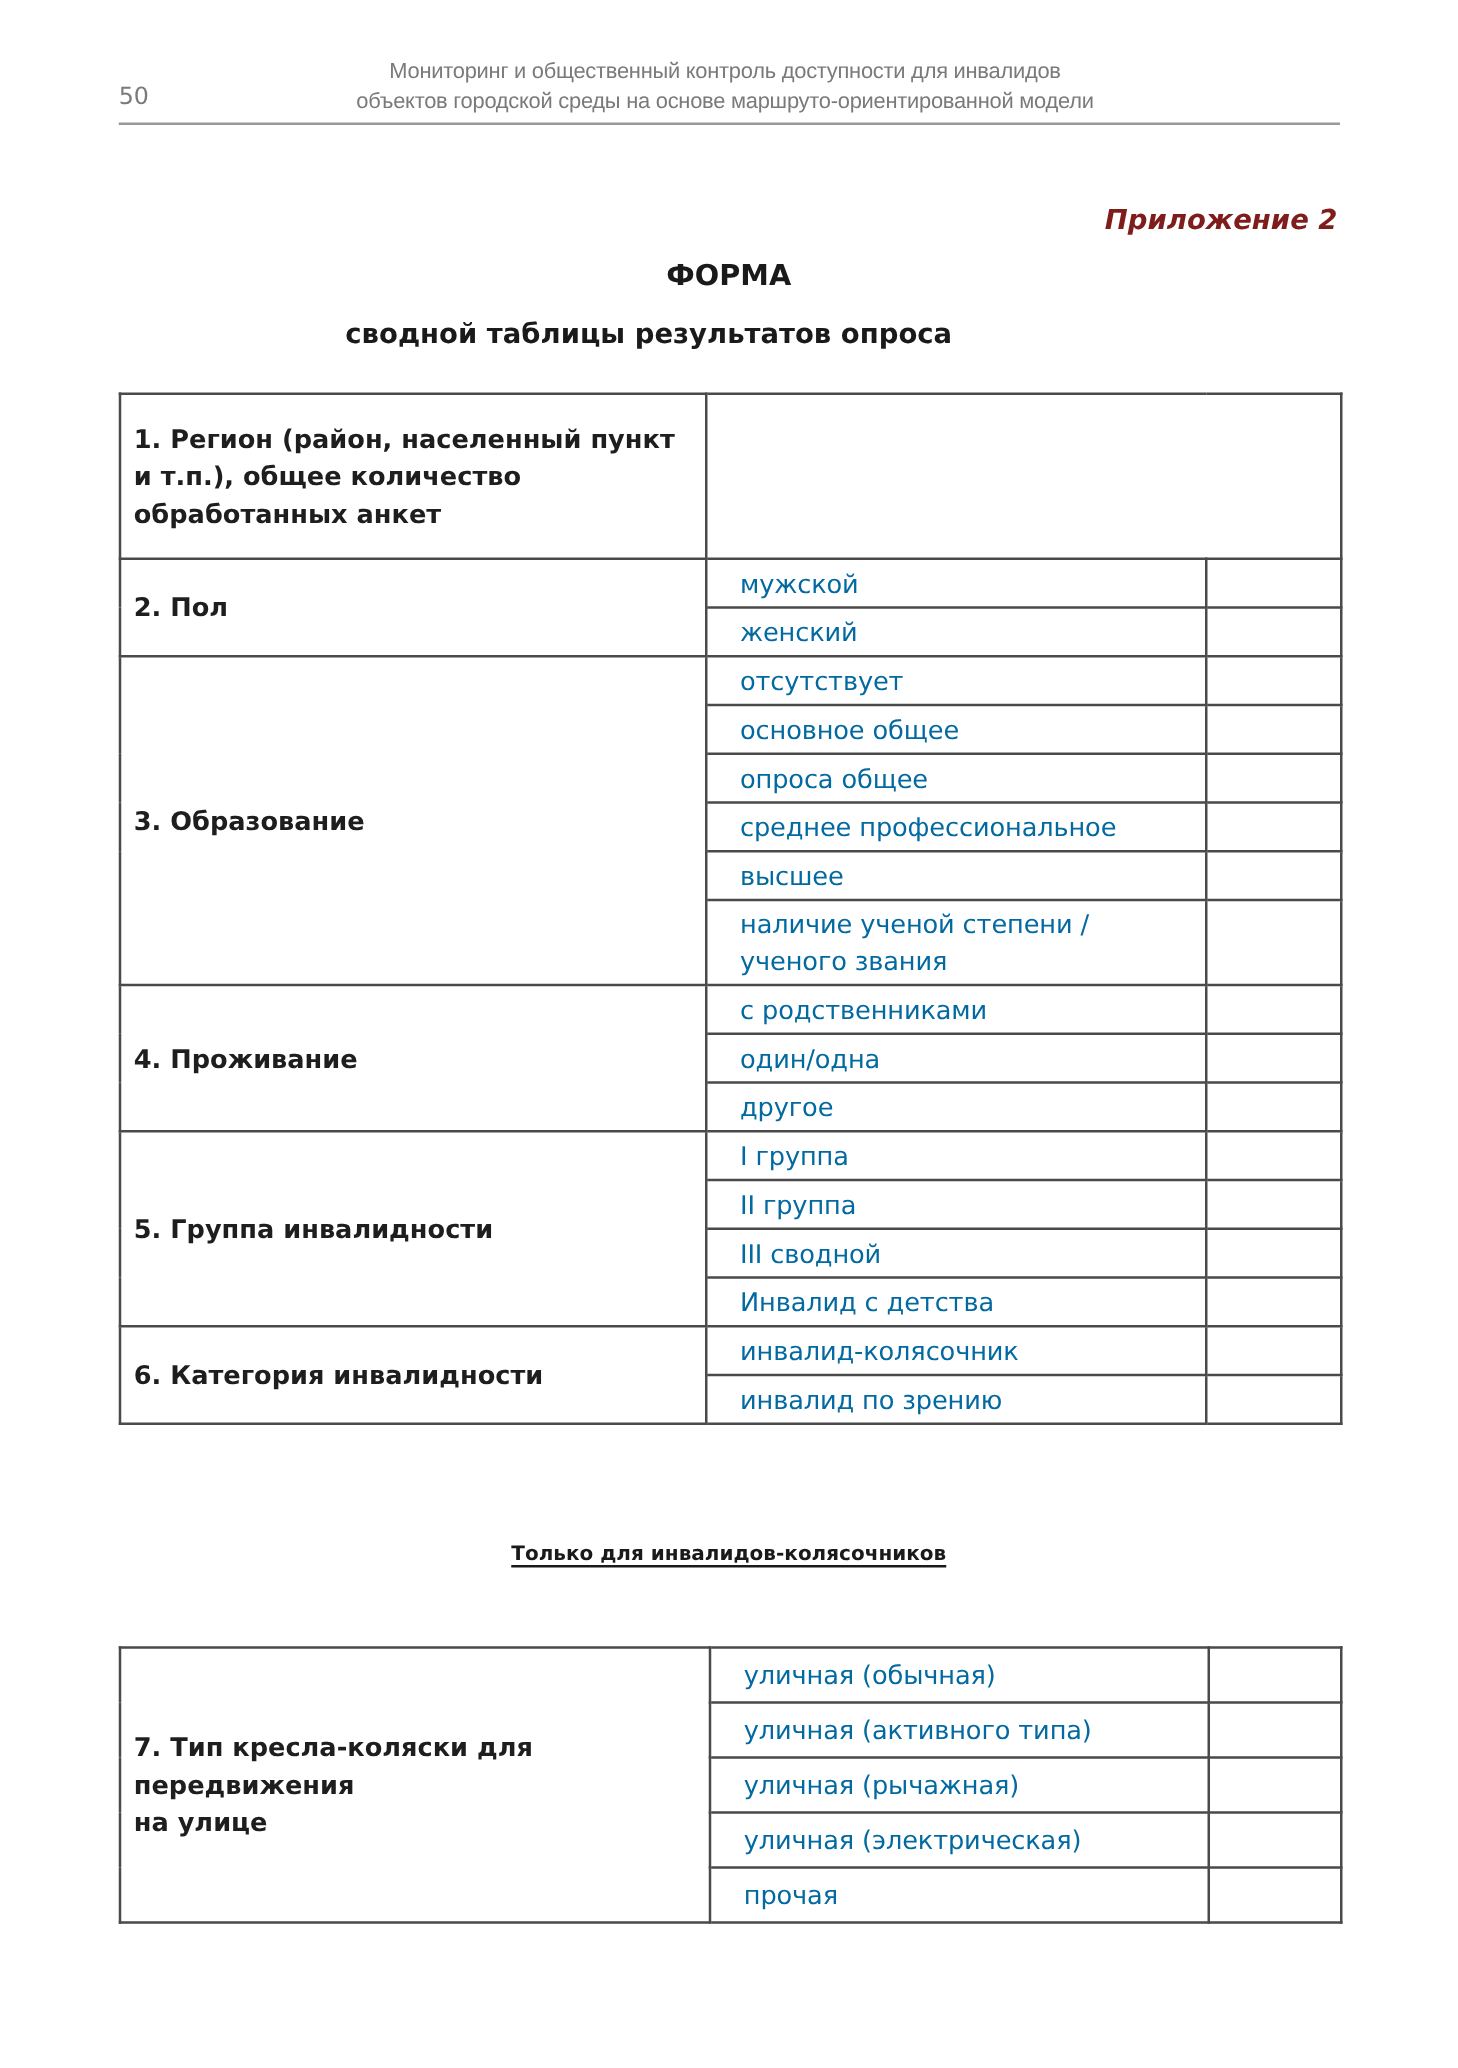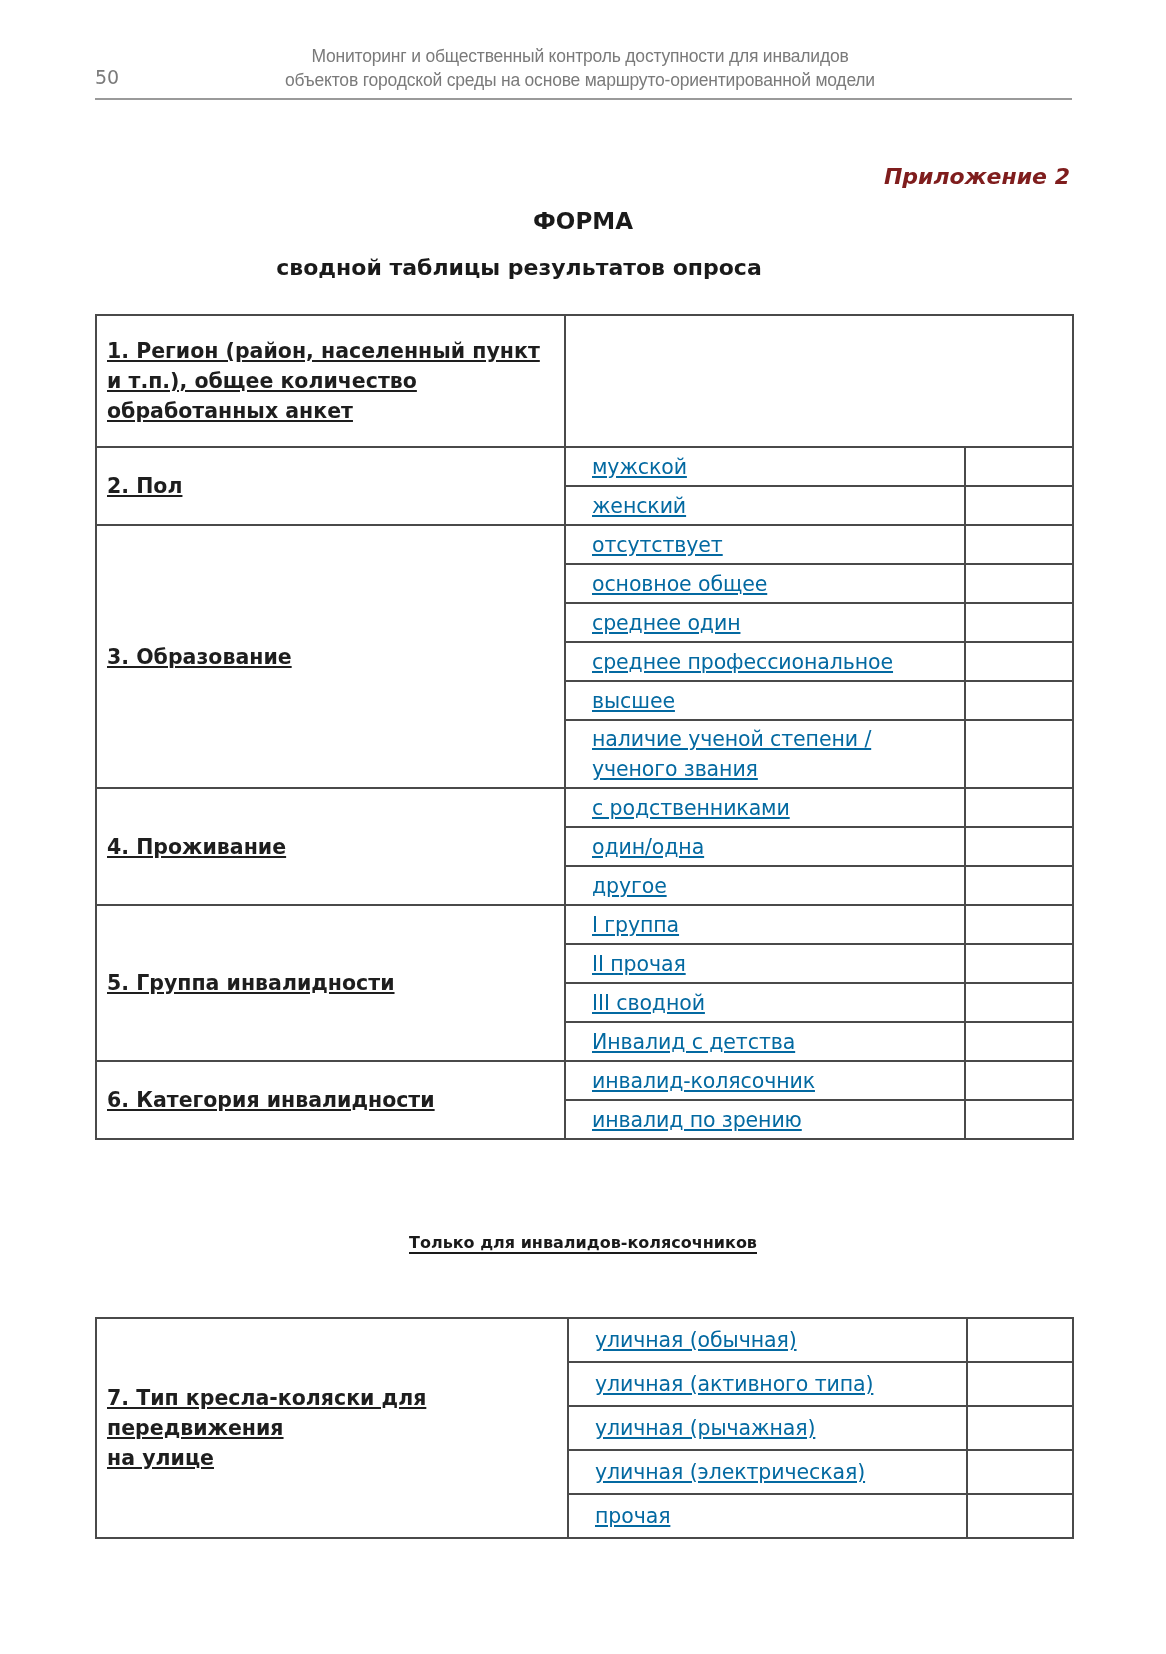--- a/index.html
+++ b/index.html
@@ -32,21 +32,21 @@
     }
     .form-subtitle {
       position: absolute; left: 0; width: 1038px; top: 255px; text-align: center;
       font-family: "DejaVu Sans", sans-serif; font-weight: bold; font-size: 22px;
     }
     table.survey {
       position: absolute; border-collapse: collapse; table-layout: fixed;
       font-family: "DejaVu Sans", sans-serif;
     }
     table.survey td {
-      border: 2px solid #4a4a4a; padding: 0; vertical-align: middle; text-decoration: underline;
+      border: 2px solid #4a4a4a; padding: 0; vertical-align: middle;
     }
     #t1 { left: 95px; top: 314px; width: 977px; }
     #t2 { left: 95px; top: 1317px; width: 977px; }
     td.q {
       font-weight: bold; font-size: 20.5px; line-height: 30px;
       padding: 0 10px 0 10px !important; color: #1e1e1e;
     }
     td.opt {
       font-size: 20.5px; line-height: 30px; padding: 0 26px !important; color: #0369a1;
       letter-spacing: -0.1px;
@@ -104,21 +104,21 @@
     <tr class="r-std">
       <td class="q" rowspan="6">3. Образование</td>
       <td class="opt">отсутствует</td>
       <td class="val"></td>
     </tr>
     <tr class="r-std">
       <td class="opt">основное общее</td>
       <td class="val"></td>
     </tr>
     <tr class="r-std">
-      <td class="opt">среднее один</td>
+      <td class="opt">опроса общее</td>
       <td class="val"></td>
     </tr>
     <tr class="r-std">
       <td class="opt">среднее профессиональное</td>
       <td class="val"></td>
     </tr>
     <tr class="r-std">
       <td class="opt">высшее</td>
       <td class="val"></td>
     </tr>
@@ -140,21 +140,21 @@
       <td class="opt">другое</td>
       <td class="val"></td>
     </tr>
 
     <tr class="r-std">
       <td class="q" rowspan="4">5. Группа инвалидности</td>
       <td class="opt">I группа</td>
       <td class="val"></td>
     </tr>
     <tr class="r-std">
-      <td class="opt">II прочая</td>
+      <td class="opt">II группа</td>
       <td class="val"></td>
     </tr>
     <tr class="r-std">
       <td class="opt">III сводной</td>
       <td class="val"></td>
     </tr>
     <tr class="r-std">
       <td class="opt">Инвалид с детства</td>
       <td class="val"></td>
     </tr>

